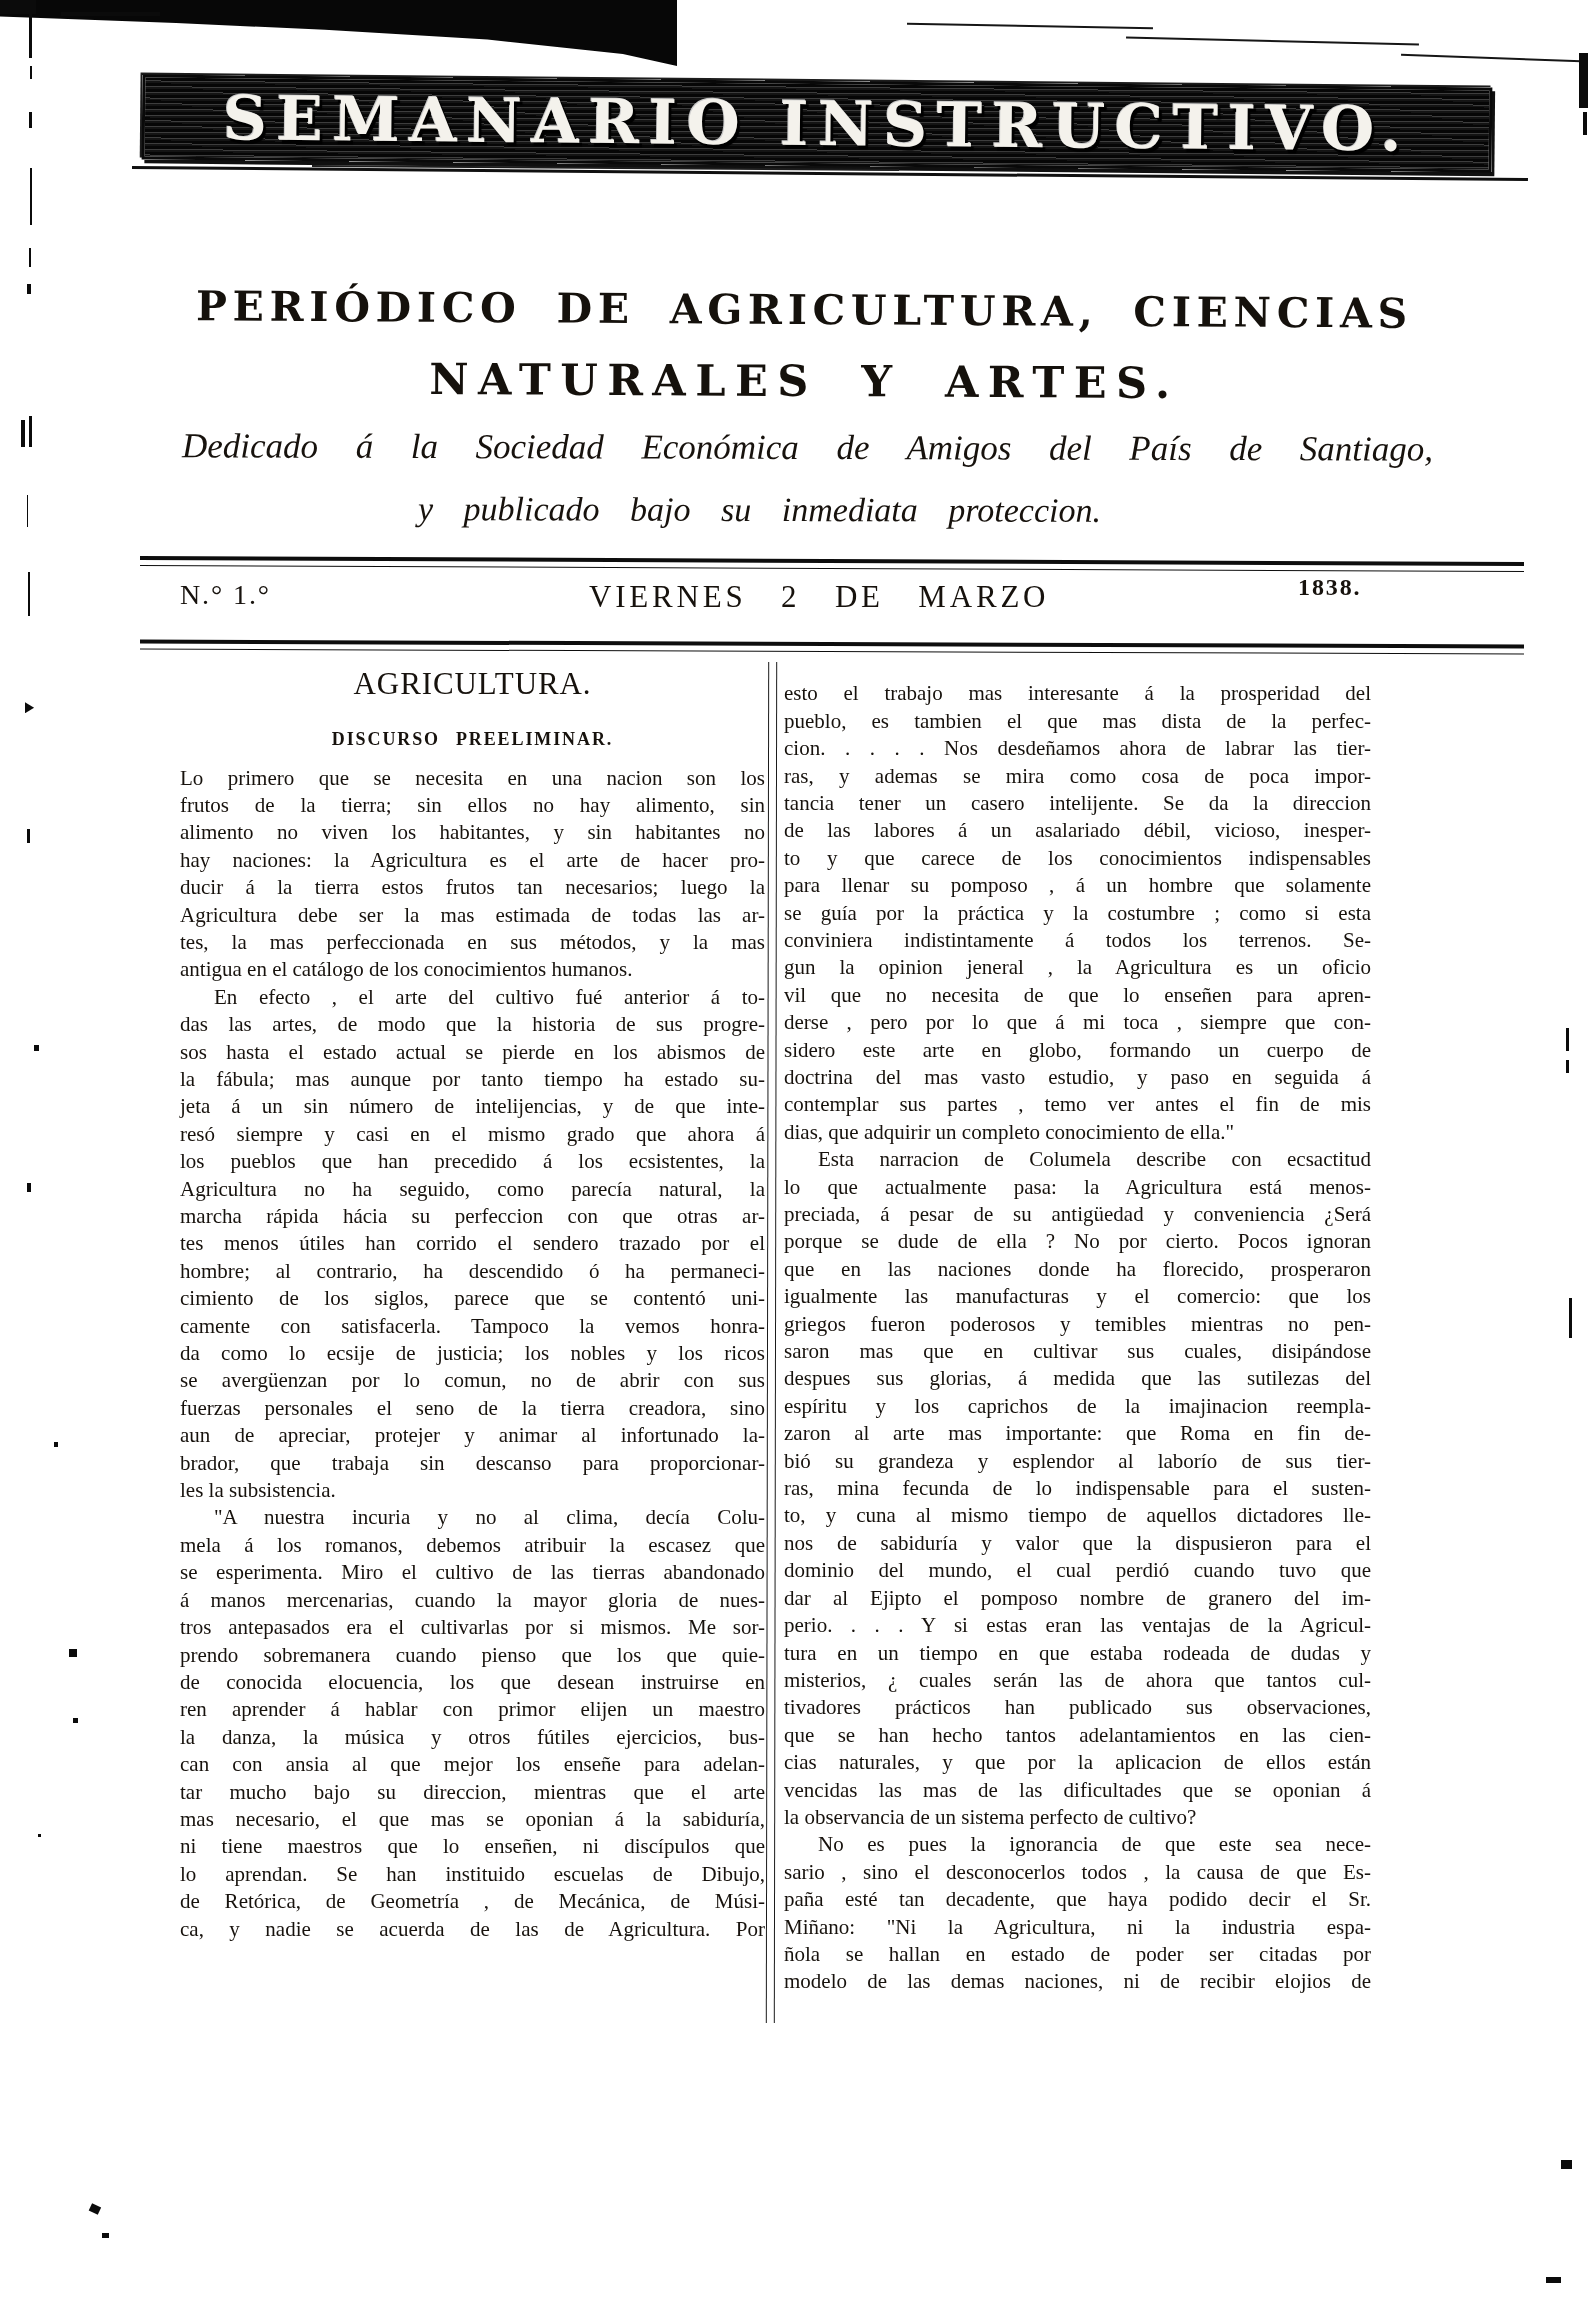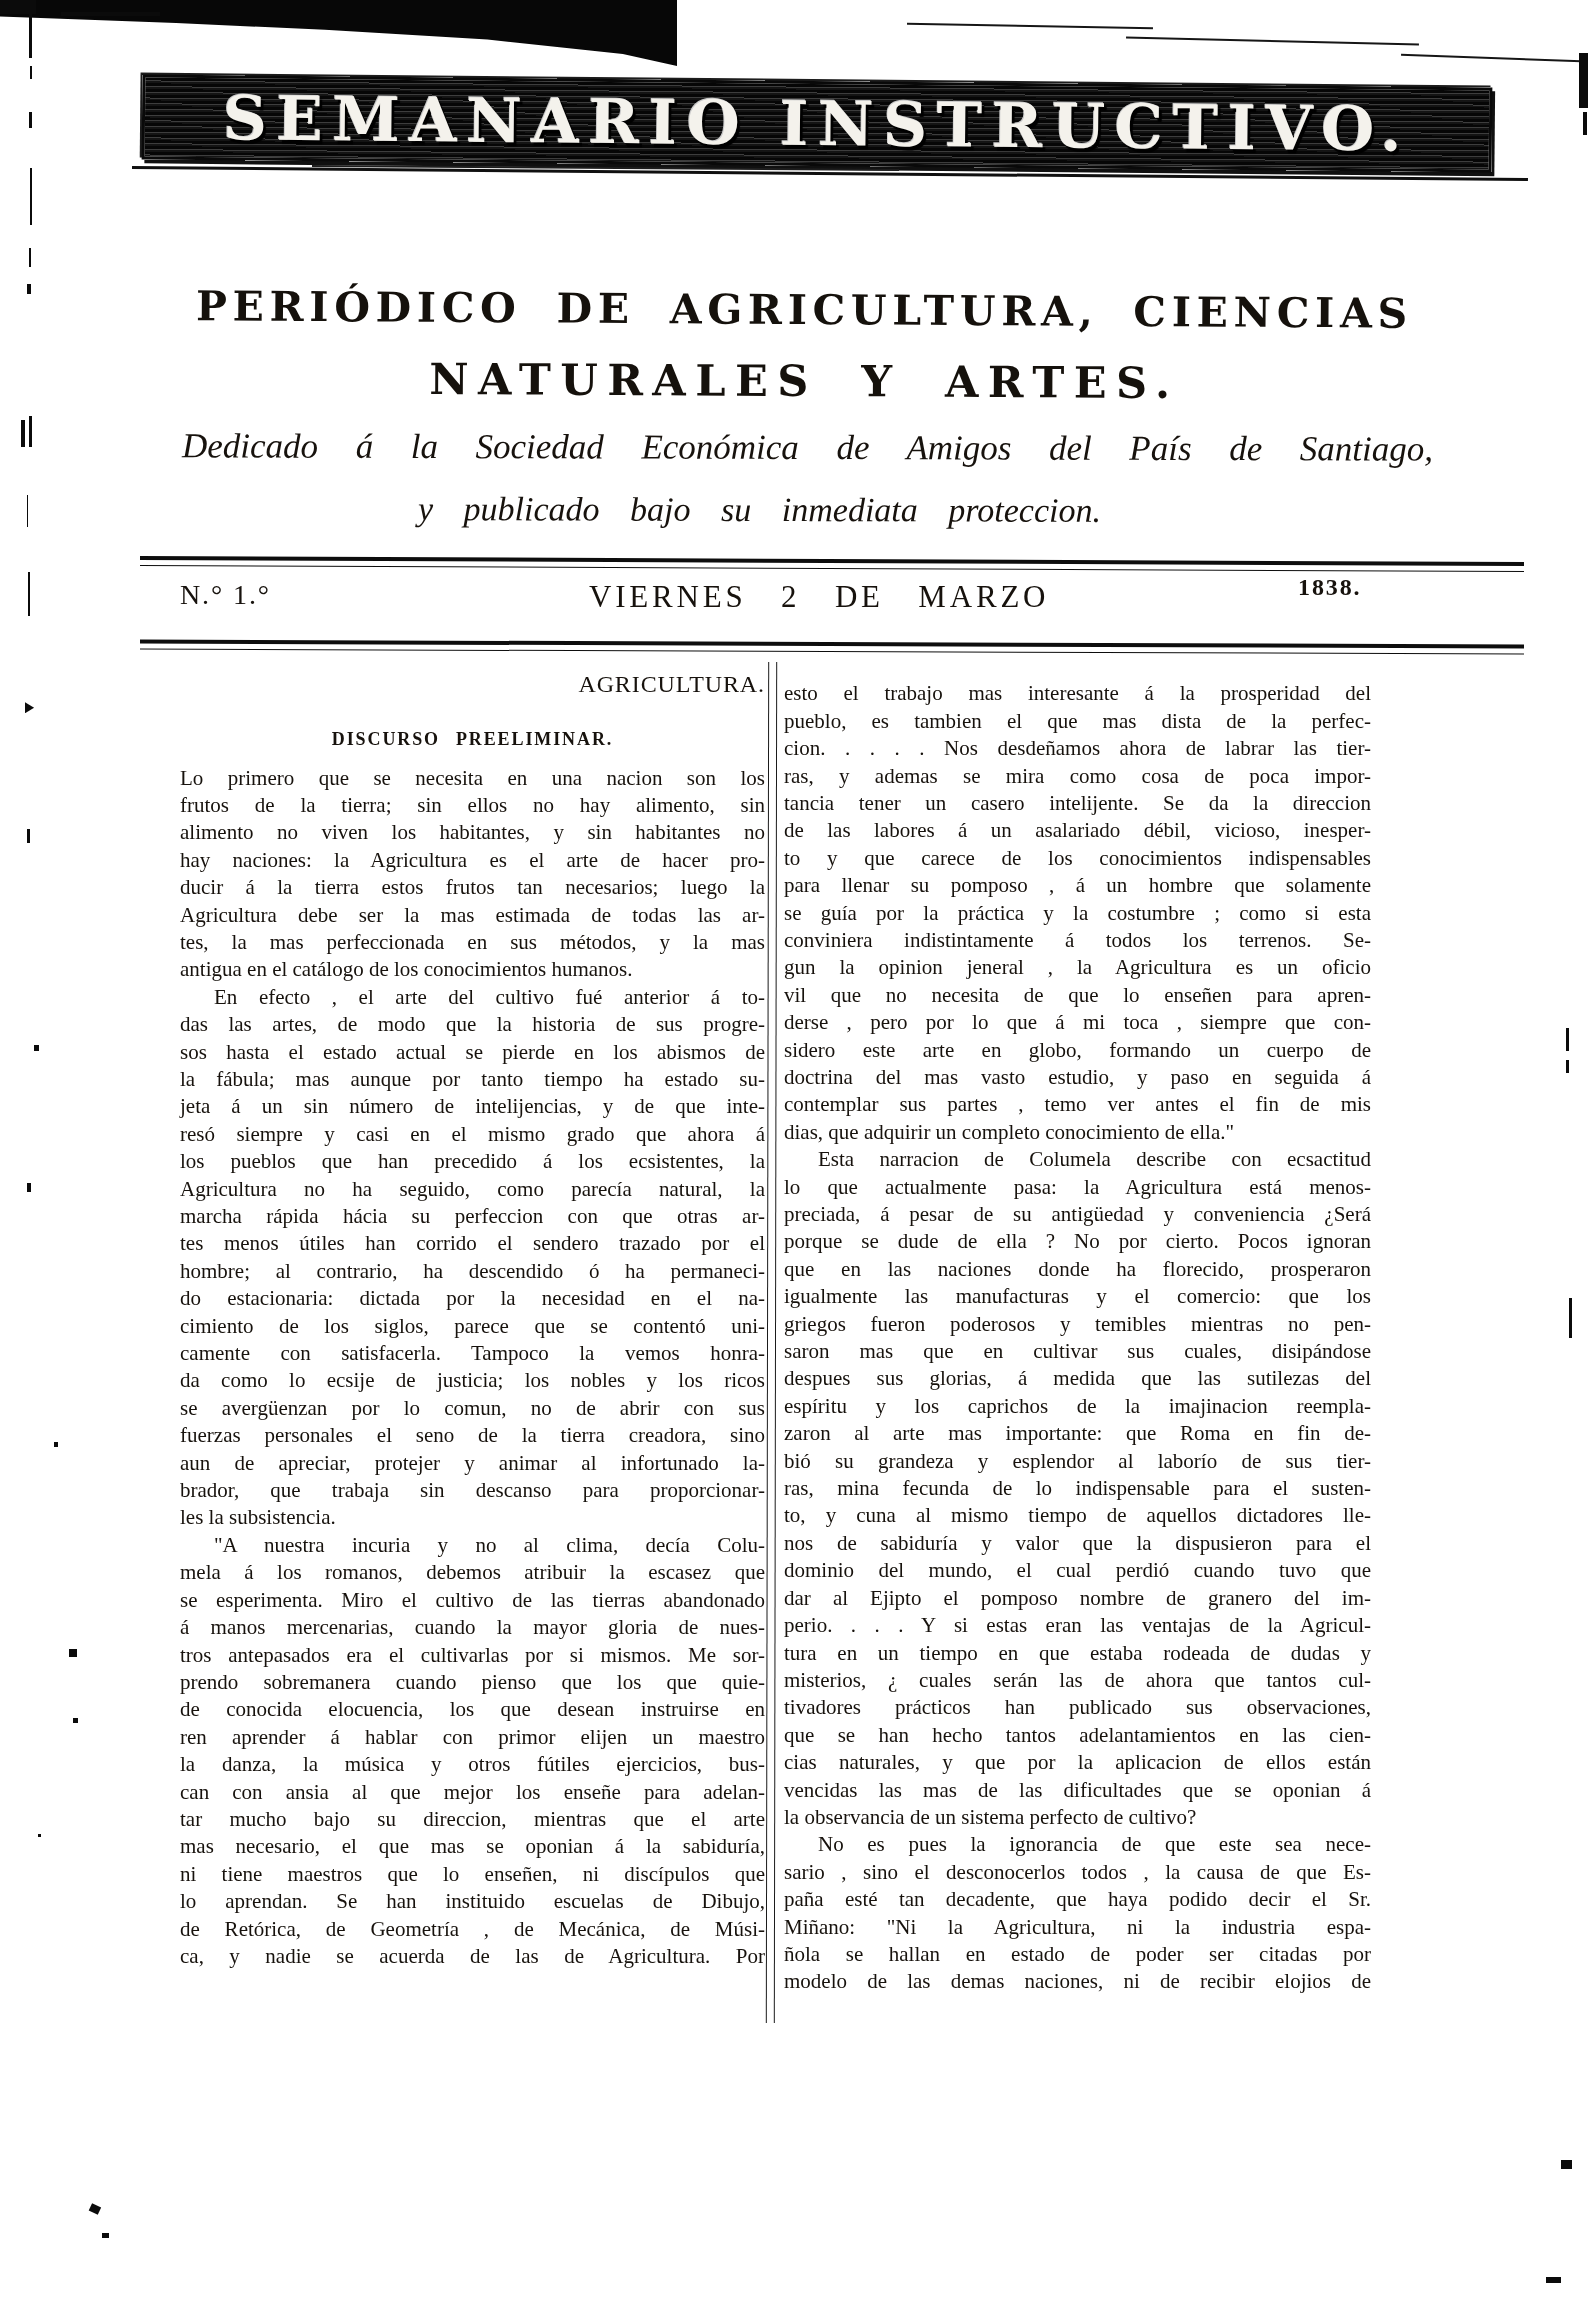--- a/index.html
+++ b/index.html
@@ -58,21 +58,21 @@
   #rule2 { top:642px; transform:rotate(0.2deg); }
   #issue-number { position:absolute; left:180px; top:579px; font-size:28px; letter-spacing:1.9px; }
   #issue-date { position:absolute; left:589px; top:579px; font-size:31px; letter-spacing:3.8px; word-spacing:23px; }
   #issue-year { position:absolute; left:1298px; top:574px; font-size:24px; font-weight:bold; letter-spacing:1.9px; }
   
   #col-divider { position:absolute; left:767px; top:662px; width:6.6px; height:1361px;
     border-left:1.9px solid #1b1b1b; border-right:1.9px solid #1b1b1b; transform:rotate(0.1deg); }
   .column { position:absolute; }
   #col-left { left:180px; top:667px; width:585px; }
   #col-right { left:784px; top:668px; width:587px; padding-top:12.3px; }
-  .section-title { text-align:right; font-size:24px; letter-spacing:0.9px; line-height:34px; }
+  .section-title { text-align:center; font-size:31px; letter-spacing:0.9px; line-height:34px; }
   .subsection-title { text-align:center; font-size:18px; font-weight:bold;
     letter-spacing:1.9px; word-spacing:9.5px; margin-top:26.5px; line-height:23px; }
   .bodytext { margin-top:14px; }
   .para { margin:0; }
   .tline {
     font-size:21px; line-height:27.4px;
     text-align:justify; text-align-last:justify;
   }
   .tline.flush { text-align-last:left; }
   .tline.indent { text-indent:34px; }
@@ -155,21 +155,20 @@
         <div class="tline">das las artes, de modo que la historia de sus progre-</div>
         <div class="tline">sos hasta el estado actual se pierde en los abismos de</div>
         <div class="tline">la fábula; mas aunque por tanto tiempo ha estado su-</div>
         <div class="tline">jeta á un sin número de intelijencias, y de que inte-</div>
         <div class="tline">resó siempre y casi en el mismo grado que ahora á</div>
         <div class="tline">los pueblos que han precedido á los ecsistentes, la</div>
         <div class="tline">Agricultura no ha seguido, como parecía natural, la</div>
         <div class="tline">marcha rápida hácia su perfeccion con que otras ar-</div>
         <div class="tline">tes menos útiles han corrido el sendero trazado por el</div>
         <div class="tline">hombre; al contrario, ha descendido ó ha permaneci-</div>
-        <div class="tline">do estacionaria: dictada por la necesidad en el na-</div>
         <div class="tline">cimiento de los siglos, parece que se contentó uni-</div>
         <div class="tline">camente con satisfacerla. Tampoco la vemos honra-</div>
         <div class="tline">da como lo ecsije de justicia; los nobles y los ricos</div>
         <div class="tline">se avergüenzan por lo comun, no de abrir con sus</div>
         <div class="tline">fuerzas personales el seno de la tierra creadora, sino</div>
         <div class="tline">aun de apreciar, protejer y animar al infortunado la-</div>
         <div class="tline">brador, que trabaja sin descanso para proporcionar-</div>
         <div class="tline flush">les la subsistencia.</div>
       </div>
       <div class="para">

